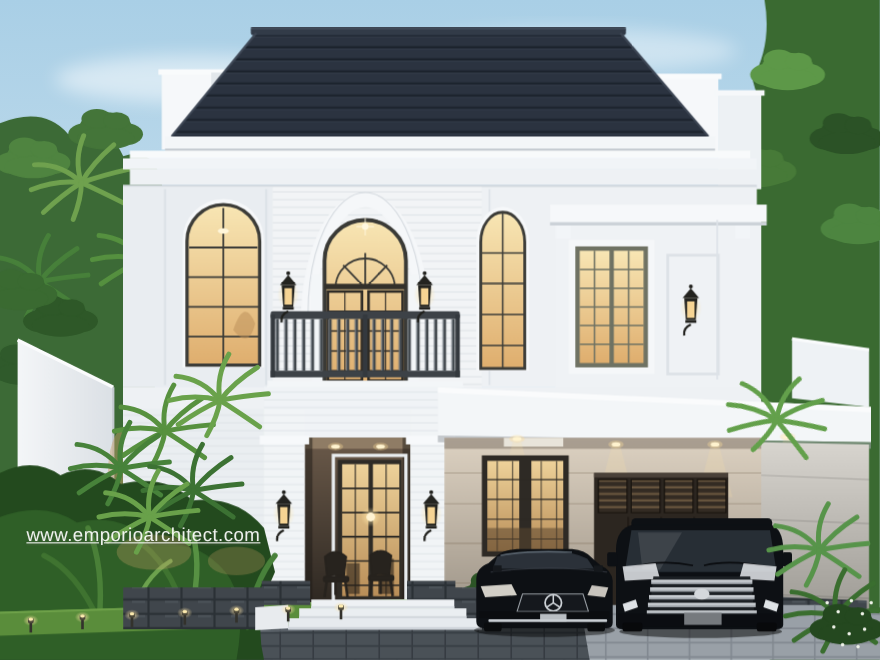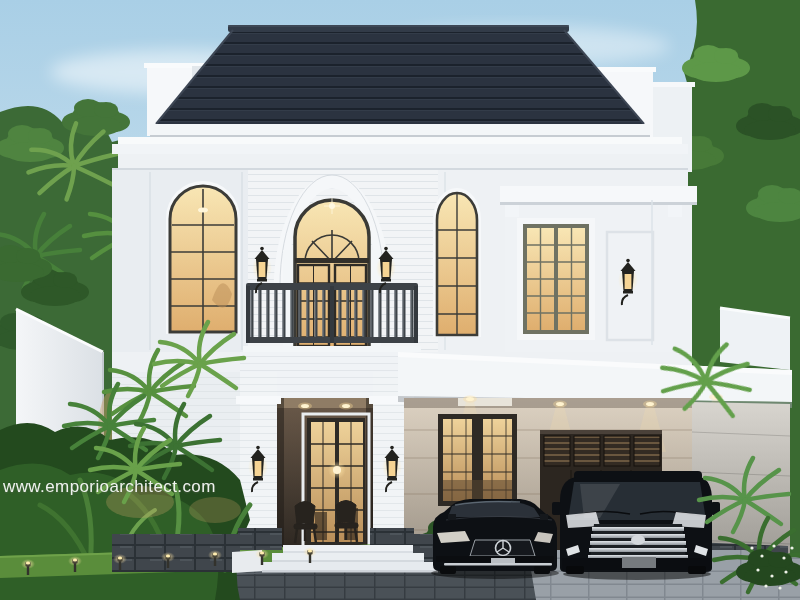--- a/index.html
+++ b/index.html
@@ -1,20 +1,20 @@
 <!DOCTYPE html>
 <html><head>
 <meta charset="utf-8">
 <style>
   html,body{margin:0;padding:0;background:#222;}
   .stage{position:relative;width:800px;height:600px;overflow:hidden;background:#cfe2ee;
          font-family:"Liberation Sans",sans-serif;}
   .stage svg{position:absolute;left:0;top:0;}
-  .wm{position:absolute;left:3px;top:477px;font-size:17px;color:#ffffff;opacity:.92;
-      letter-spacing:.4px;white-space:nowrap;text-shadow:0 1px 2px rgba(110,110,100,.5);}
+  .wm{position:absolute;left:24px;top:477px;font-size:17px;color:#ffffff;opacity:.92;
+      letter-spacing:.4px;white-space:nowrap;text-shadow:0 1px 2px rgba(110,110,100,.5);text-decoration:underline;}
 </style>
 </head>
 <body>
 
 <div class="stage">
 <svg width="800" height="600" viewBox="0 0 800 600">
 <defs>
   <linearGradient id="skyG" x1="0" y1="0" x2="0" y2="1">
     <stop offset="0" stop-color="#a9cfe6"></stop>
     <stop offset="1" stop-color="#e4eff5"></stop>

